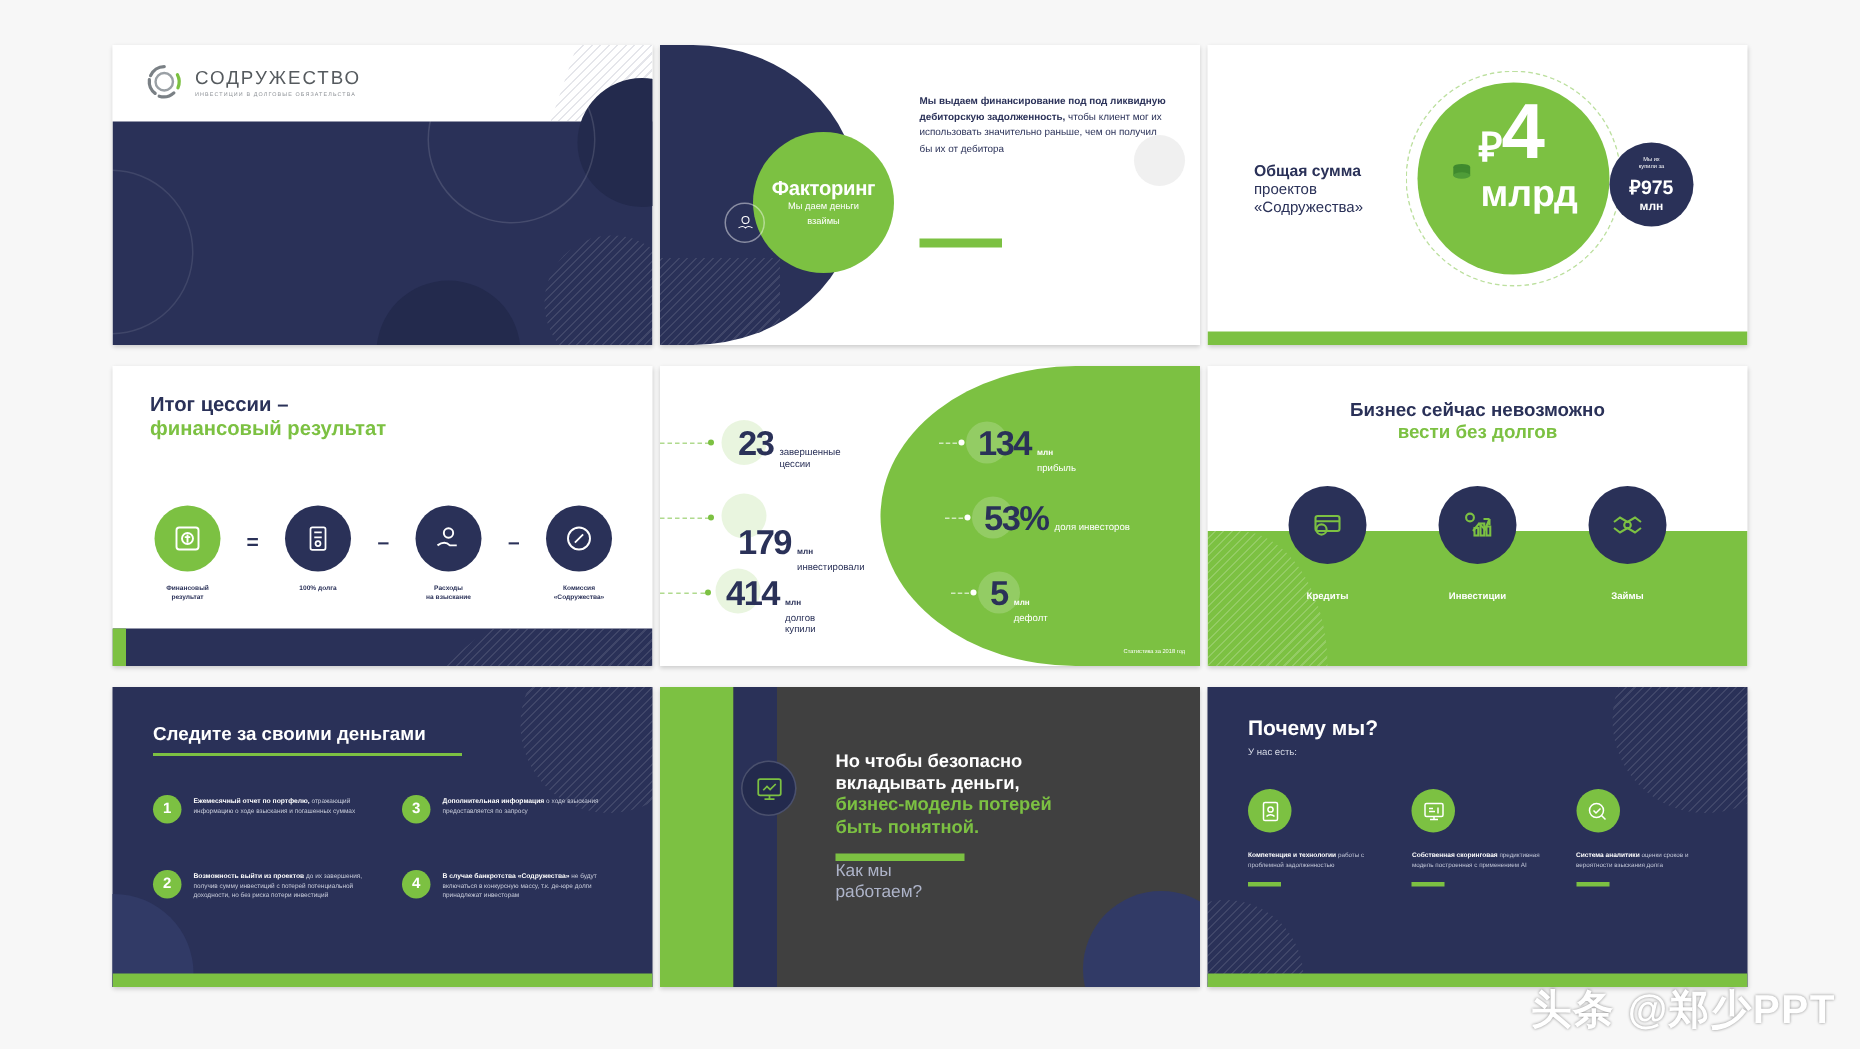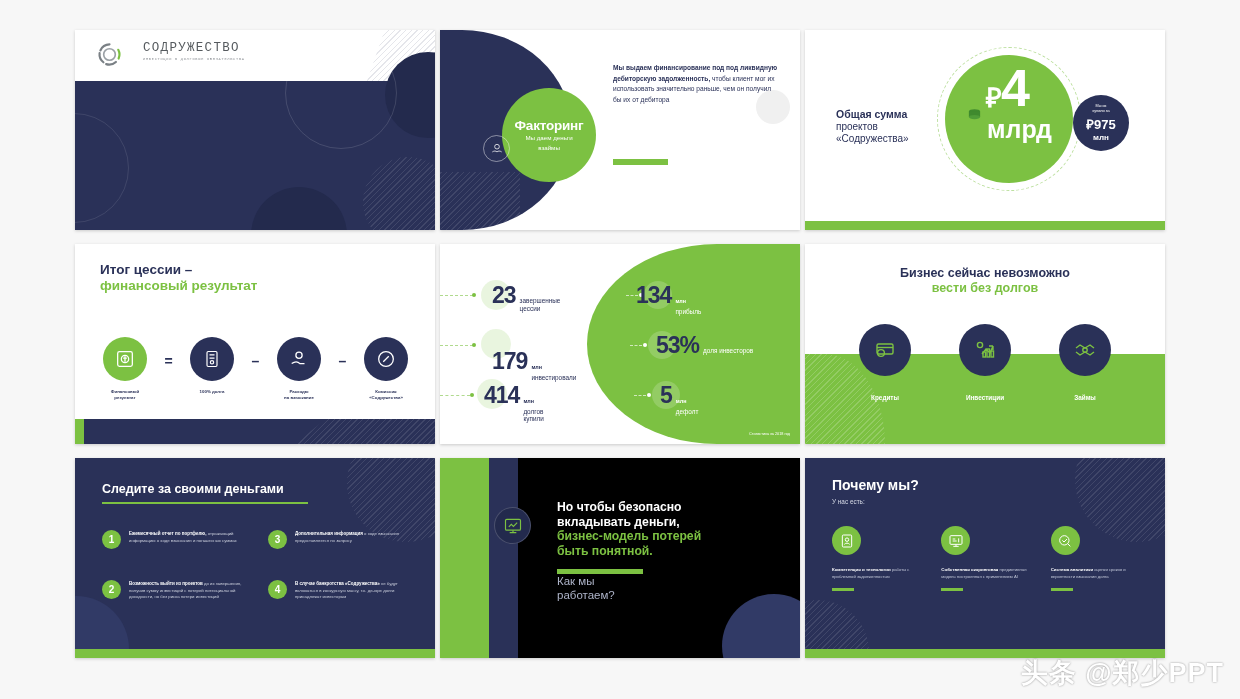--- a/index.html
+++ b/index.html
@@ -42,21 +42,21 @@
   }
   .hatch-g {
     background-image: repeating-linear-gradient(
       -45deg, rgba(255,255,255,.18) 0 1px, transparent 1px 4px);
   }
   .circ { border-radius: 50%; position: absolute; }
   .abs { position: absolute; }
 
   
   #s1 .head { position:absolute; left:0; top:0; width:360px; height:51px; background:#fff; }
-  #s1 .logo-wrap { position:absolute; left:21px; top:11px; display:flex; gap:20px;font-family:Liberation Mono, monospace; }
+  #s1 .logo-wrap { position:absolute; left:21px; top:11px; display:flex; align-items:center; gap:7px; }
   #s1 .logo-txt-main { font-size:12.5px; letter-spacing:1.3px; color:#555a5e; font-weight:400; }
   #s1 .logo-txt-sub { font-size:3.6px; letter-spacing:.75px; color:#8d9196; margin-top:2px; }
   #s1 .body { position:absolute; left:0; top:51px; width:360px; height:149px; }
   #s1 h1 { font-size:21px; font-weight:bold; line-height:1.06; letter-spacing:-.3px; }
   #s1 .sub { font-size:6.2px; color:#d3d7e2; margin-top:9px; letter-spacing:.2px; }
   #s1 .bar { width:75px; height:7px; background:#7cc142; margin-top:10px; }
 
   
   #s2 .leftshape { position:absolute; left:0; top:0; width:132px; height:200px; background:#2a3158;
      border-top-right-radius:110px 100px; border-bottom-right-radius:110px 100px; }
@@ -125,21 +125,21 @@
   #s7 h2 { position:absolute; left:27px; top:24px; font-size:12.5px; font-weight:bold; color:#fff; }
   #s7 .rule { position:absolute; left:27px; top:44px; width:206px; height:2px; background:#7cc142; }
   #s7 .item { position:absolute; display:flex; gap:8px; width:150px; }
   #s7 .bullet { width:19px; height:19px; border-radius:50%; background:#7cc142; color:#fff;
      font-size:10px; font-weight:bold; display:flex; align-items:center; justify-content:center; flex:0 0 19px; }
   #s7 .txt { font-size:4.3px; line-height:1.52; color:#c9cddb; padding-top:1px; }
   #s7 .txt b { color:#fff; font-size:4.5px; }
   #s7 .footg { position:absolute; left:0; bottom:0; width:360px; height:9px; background:#7cc142; }
 
   
-  #s8 { background:#000000; }
+  #s8 { background:#404040; }
   #s8 .gstripe { position:absolute; left:0; top:0; width:49px; height:200px; background:#7cc142; }
   #s8 .gstripe2 { position:absolute; left:49px; top:0; width:29px; height:200px; background:#2a3158; }
   #s8 .ic { left:54px; top:49px; width:37px; height:37px; background:#232a4d; border:1px solid rgba(255,255,255,.18);
      display:flex; align-items:center; justify-content:center; }
   #s8 h2 { position:absolute; left:117px; top:42px; font-size:12.2px; font-weight:bold; line-height:1.2; }
   #s8 .bar { position:absolute; left:117px; top:111px; width:86px; height:5px; background:#7cc142; }
   #s8 .q { position:absolute; left:117px; top:116px; font-size:11.5px; color:#aeb4c9; line-height:1.22; }
 
   
   #s9 { background:#2a3158; }
@@ -327,21 +327,21 @@
     </div>
     <div class="stat" style="left:52px;top:104px;">
       <span class="num">179</span>
       <span class="unit"><span class="u1 tnavy">млн</span><span class="u2 tnavy" style="display:block;width:70px;">инвестировали</span></span>
     </div>
     <div class="stat" style="left:44px;top:138px;">
       <span class="num">414</span>
       <span class="unit"><span class="u1 tnavy">млн</span><span class="u2 tnavy" style="display:block;width:42px;">долгов купили</span></span>
     </div>
 
-    <div class="stat" style="left:196px;top:38px;">
+    <div class="stat" style="left:212px;top:38px;">
       <span class="num">134</span>
       <span class="unit"><span class="u1 twhite">млн</span><span class="u2 twhite" style="display:block;width:48px;">прибыль</span></span>
     </div>
     <div class="stat" style="left:216px;top:88px;">
       <span class="num">53%</span>
       <span class="unit"><span class="u1 twhite"></span><span class="u2 twhite" style="display:block;width:52px;">доля инвесторов</span></span>
     </div>
     <div class="stat" style="left:220px;top:138px;">
       <span class="num">5</span>
       <span class="unit"><span class="u1 twhite">млн</span><span class="u2 twhite" style="display:block;width:40px;">дефолт</span></span>

